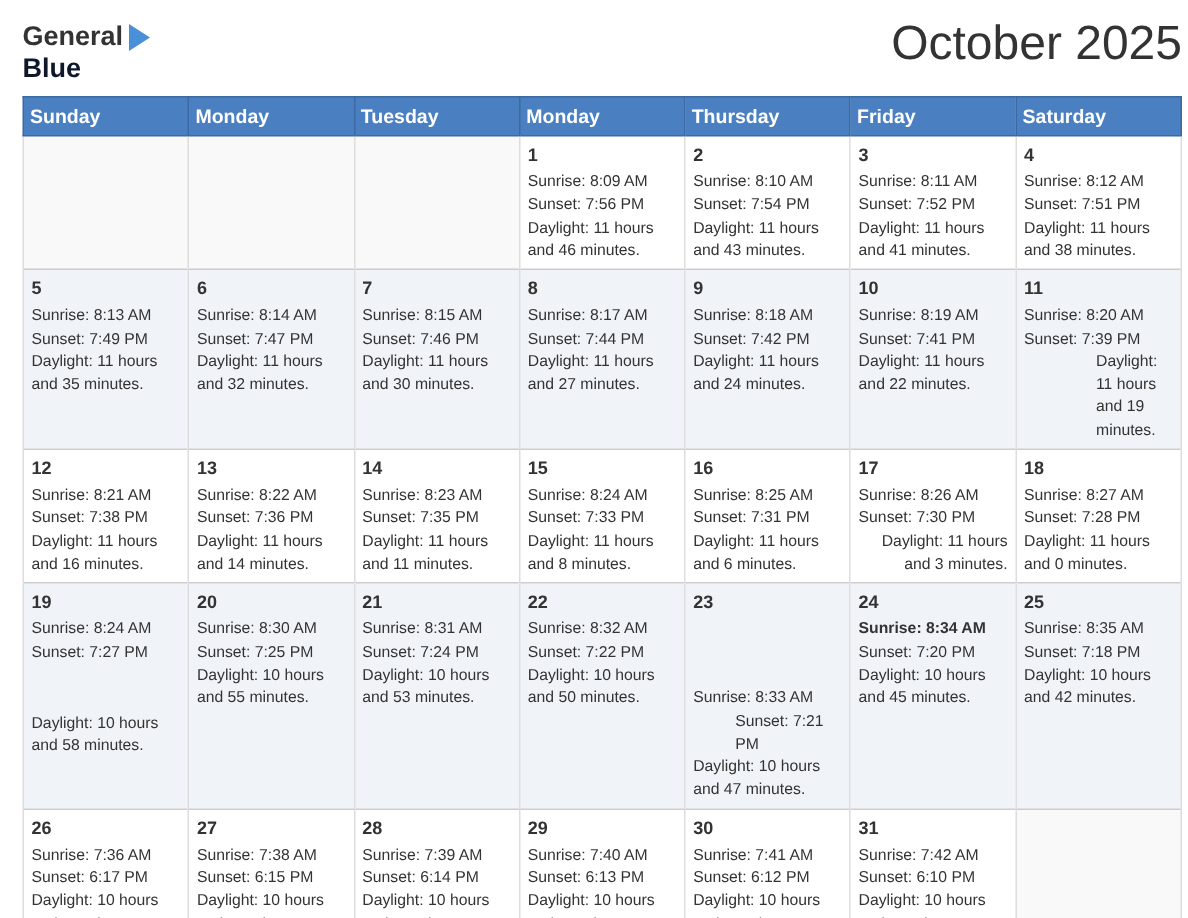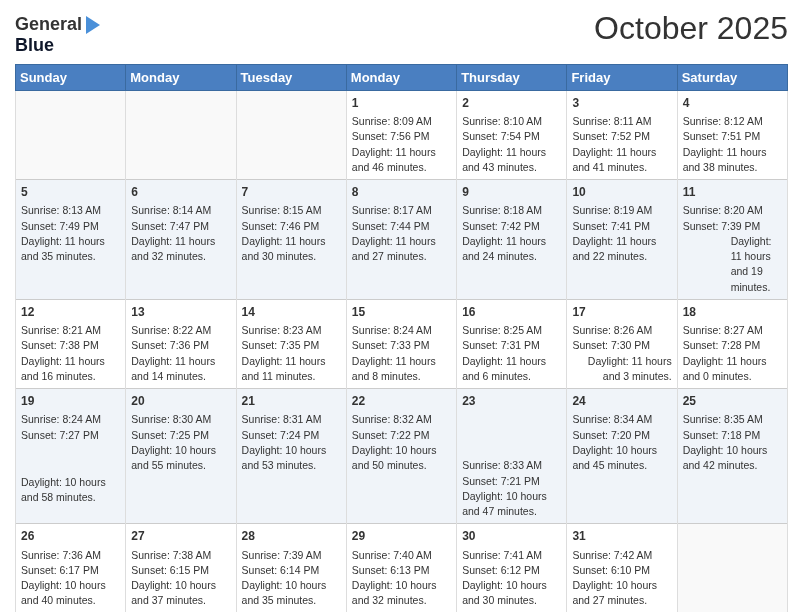--- a/index.html
+++ b/index.html
@@ -271,26 +271,26 @@
           </td>
           <td>
             <span class="day-num">22</span>
             <span style="display: block;">Sunrise: 8:32 AM</span>
             <span style="display: block;">Sunset: 7:22 PM</span>
             <span style="display: block;">Daylight: 10 hours and 50 minutes.</span>
           </td>
           <td>
             <span class="day-num">23</span>
             <span style="display: block; margin-top: 48px;">Sunrise: 8:33 AM</span>
-            <span style="display: block;">Sunset: 7:21 PM</span>
+            <span style="display: block; margin-left: 28px;">Sunset: 7:21 PM</span>
             <span style="display: block;">Daylight: 10 hours and 47 minutes.</span>
           </td>
           <td>
             <span class="day-num">24</span>
-            <span style="display: block;">Sunrise: 8:34 AM</span>
+            <span style="display: block; font-weight: bold;">Sunrise: 8:34 AM</span>
             <span style="display: block;">Sunset: 7:20 PM</span>
             <span style="display: block;">Daylight: 10 hours and 45 minutes.</span>
           </td>
           <td>
             <span class="day-num">25</span>
             <span style="display: block;">Sunrise: 8:35 AM</span>
             <span style="display: block;">Sunset: 7:18 PM</span>
             <span style="display: block;">Daylight: 10 hours and 42 minutes.</span>
           </td>
         </tr>

